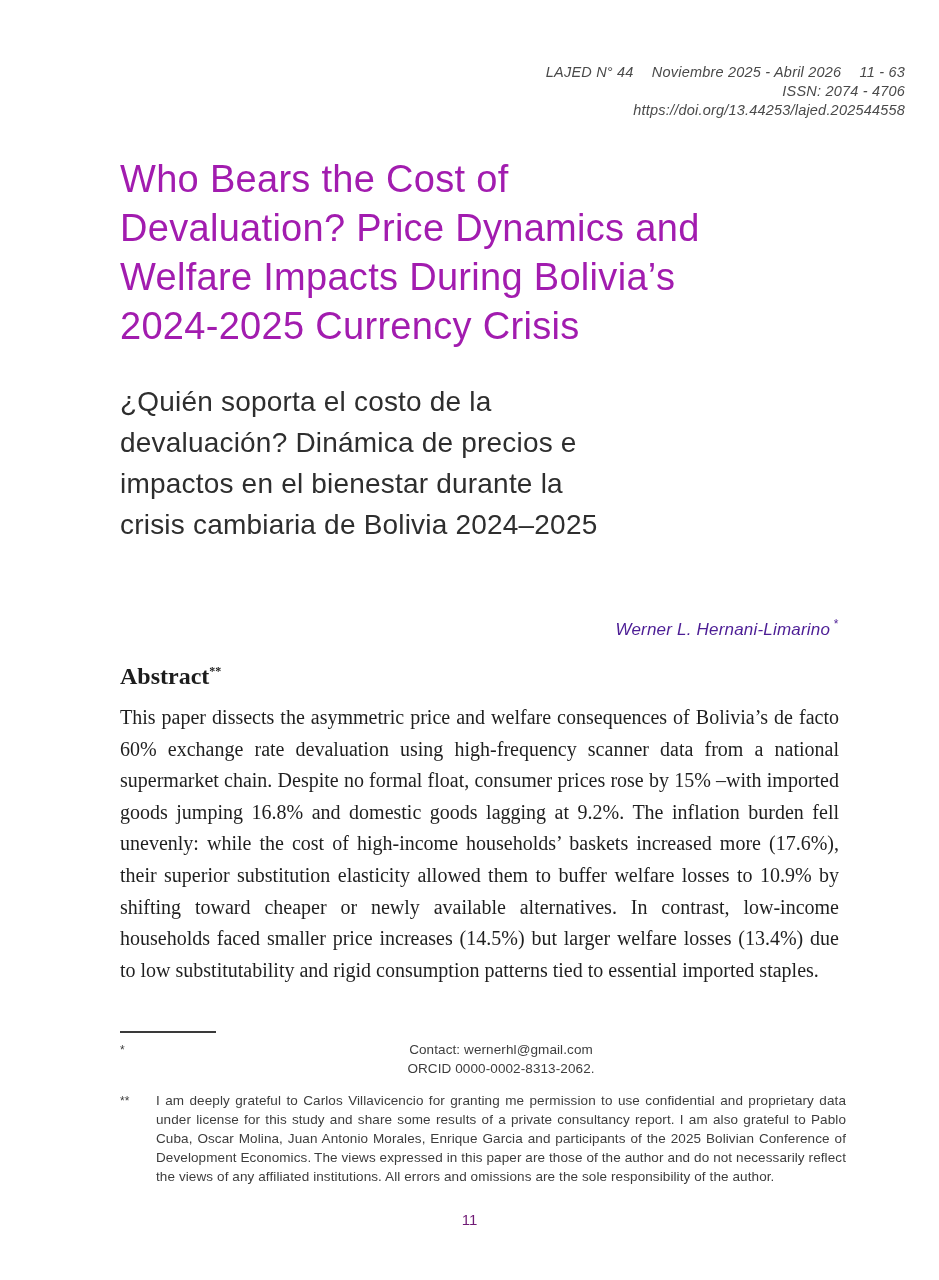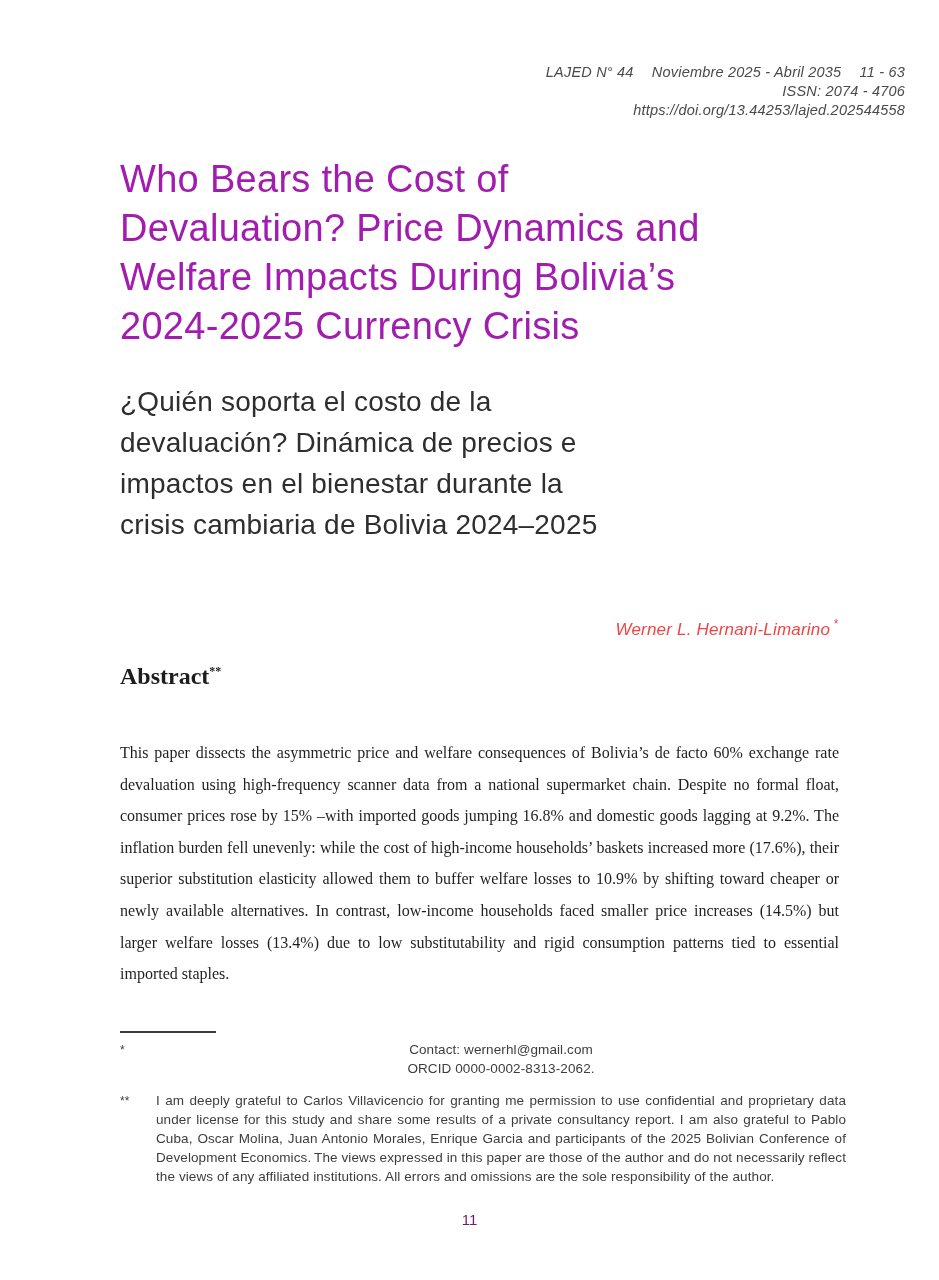--- a/index.html
+++ b/index.html
@@ -58,44 +58,44 @@
 
   
   .author {
     position: absolute;
     top: 617px;
     left: 120px;
     width: 718px;
     text-align: right;
     font-style: italic;
     font-size: 17px;
-    color: #ef4444;
+    color: #4c1d95;
     letter-spacing: 0.2px;
   }
   .author sup { font-size: 12px; vertical-align: super; margin-left: 3px; }
 
   
   .abstract-heading {
     position: absolute;
     top: 663px;
     left: 120px;
     font-family: "Liberation Serif", serif;
     font-weight: 700;
     font-size: 24px;
     color: #1d1d1d;
   }
   .abstract-heading sup { font-size: 12px; font-weight: 700; vertical-align: super; }
 
   .abstract-body {
     position: absolute;
-    top: 737px;
+    top: 702px;
     left: 120px;
     width: 719px;
     font-family: "Liberation Serif", serif;
-    font-size: 16px;
+    font-size: 20px;
     line-height: 31.6px;
     text-align: justify;
     color: #1f1f1f;
   }
 
   
   .footnote-rule {
     position: absolute;
     top: 1031px;
     left: 120px;
@@ -131,21 +131,21 @@
   }
 </style>
 </head>
 <body>
 
 <div class="page">
 
   <div class="header">
     <div class="h-line1">
       <span>LAJED N° 44</span>
-      <span>Noviembre 2025 - Abril 2035</span>
+      <span>Noviembre 2025 - Abril 2026</span>
       <span>11 - 63</span>
     </div>
     <div>ISSN: 2074 - 4706</div>
     <div>https://doi.org/13.44253/lajed.202544558</div>
   </div>
 
   <h1 class="title-en">
     <div>Who Bears the Cost of</div>
     <div>Devaluation? Price Dynamics and</div>
     <div>Welfare Impacts During Bolivia’s</div>

